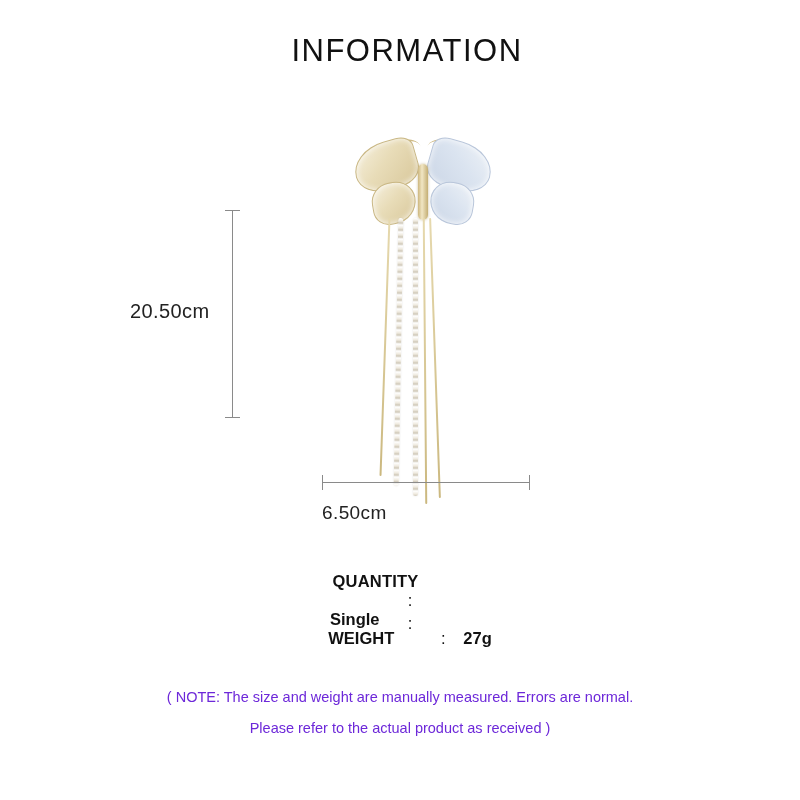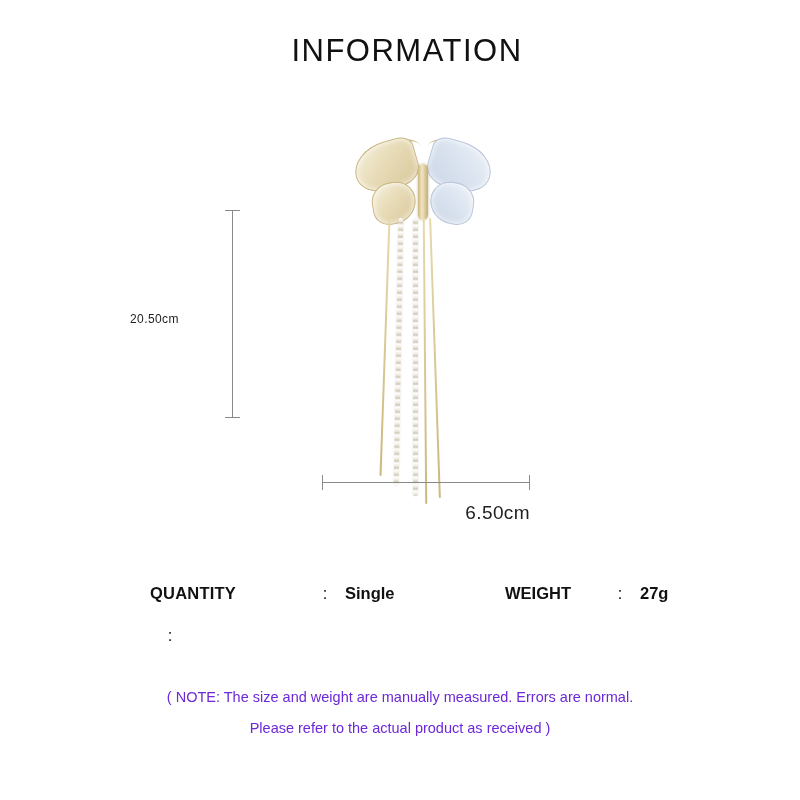--- a/index.html
+++ b/index.html
@@ -137,22 +137,22 @@
     width: 15px;
     height: 1px;
     background: #8a8a8a;
   }
   .v-measure .cap.top { top: 0; }
   .v-measure .cap.bottom { bottom: 0; }
 
   .v-label {
     position: absolute;
     left: 130px;
-    top: 312px;
-    font-size: 12px;
+    top: 300px;
+    font-size: 20px;
     color: #222;
     letter-spacing: 0.4px;
   }
 
   .h-measure {
     position: absolute;
     left: 322px;
     top: 482px;
     width: 208px;
     height: 1px;
@@ -166,39 +166,40 @@
     background: #8a8a8a;
   }
   .h-measure .cap.left { left: 0; }
   .h-measure .cap.right { right: 0; }
 
   .h-label {
     position: absolute;
     left: 322px;
     top: 502px;
     width: 208px;
-    text-align: right;
+    text-align: left;
     font-size: 19px;
     color: #222;
     letter-spacing: 0.4px;
   }
 
   
   .specs {
     position: absolute;
     left: 150px;
     top: 572px;
     width: 520px;
     font-size: 16.5px;
     color: #111;
   }
   .spec-row {
     display: flex;
     align-items: center;
     height: 42px;
+    flex-direction: column;
   }
   .spec-key {
     font-weight: bold;
     letter-spacing: 0.2px;
   }
   .spec-colon {
     width: 40px;
     text-align: center;
   }
   .spec-val {

